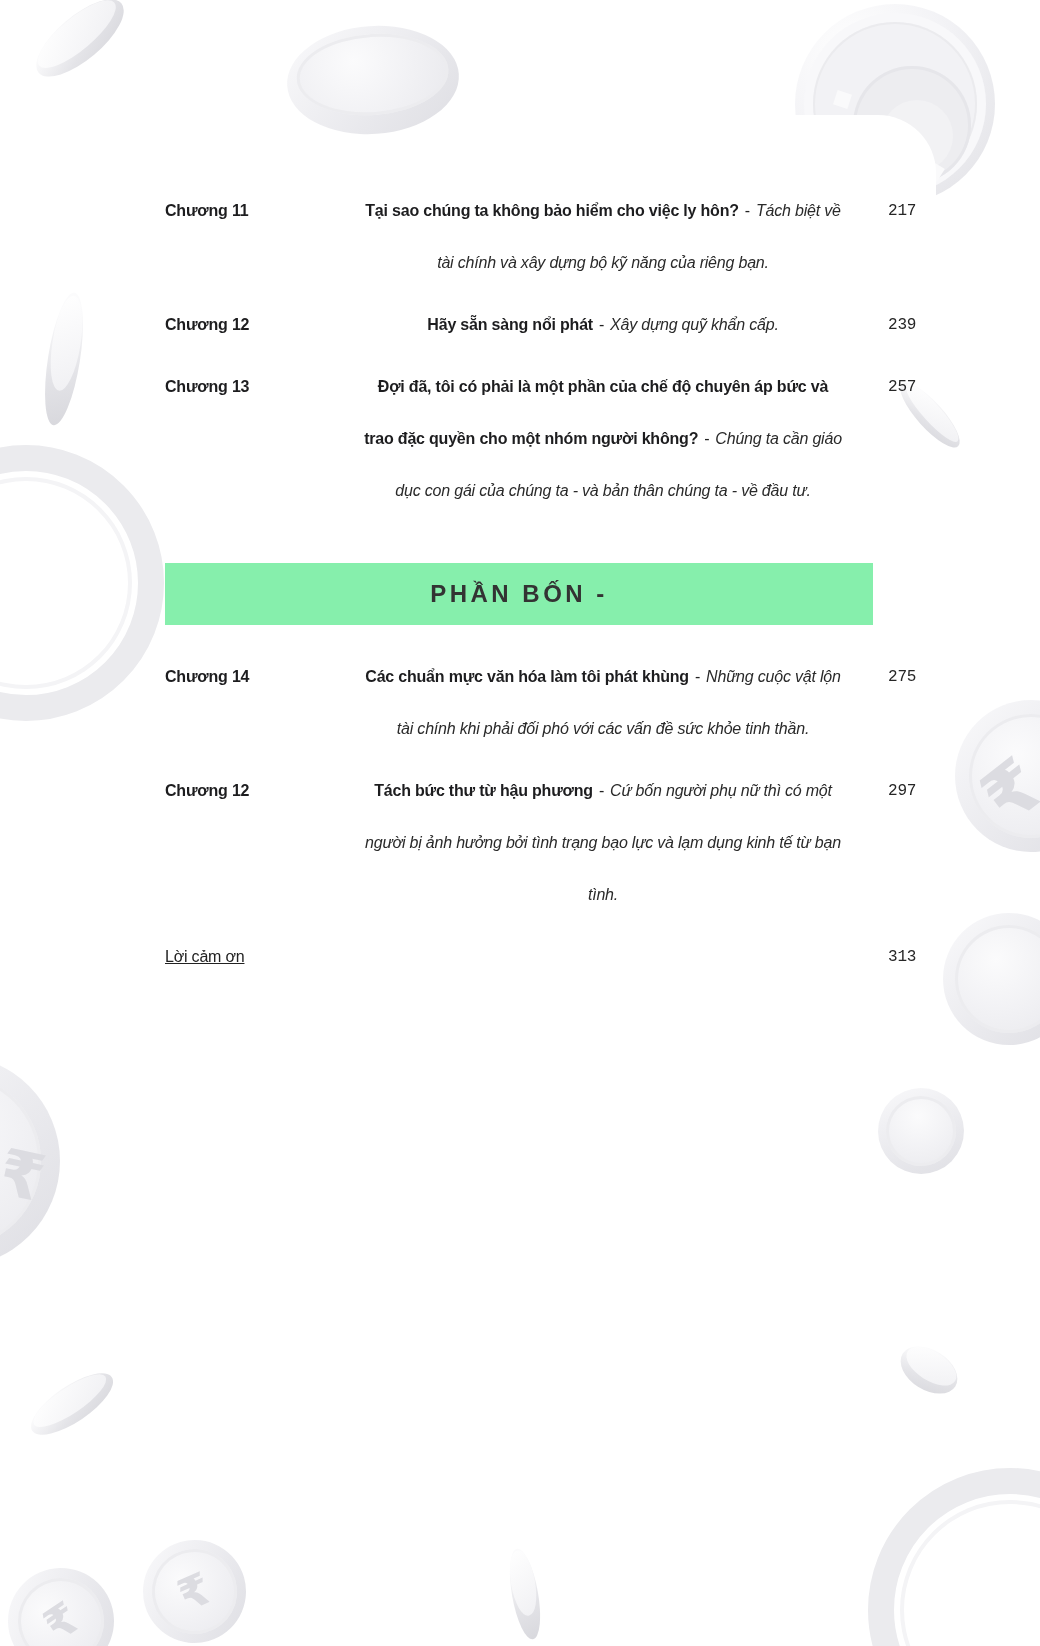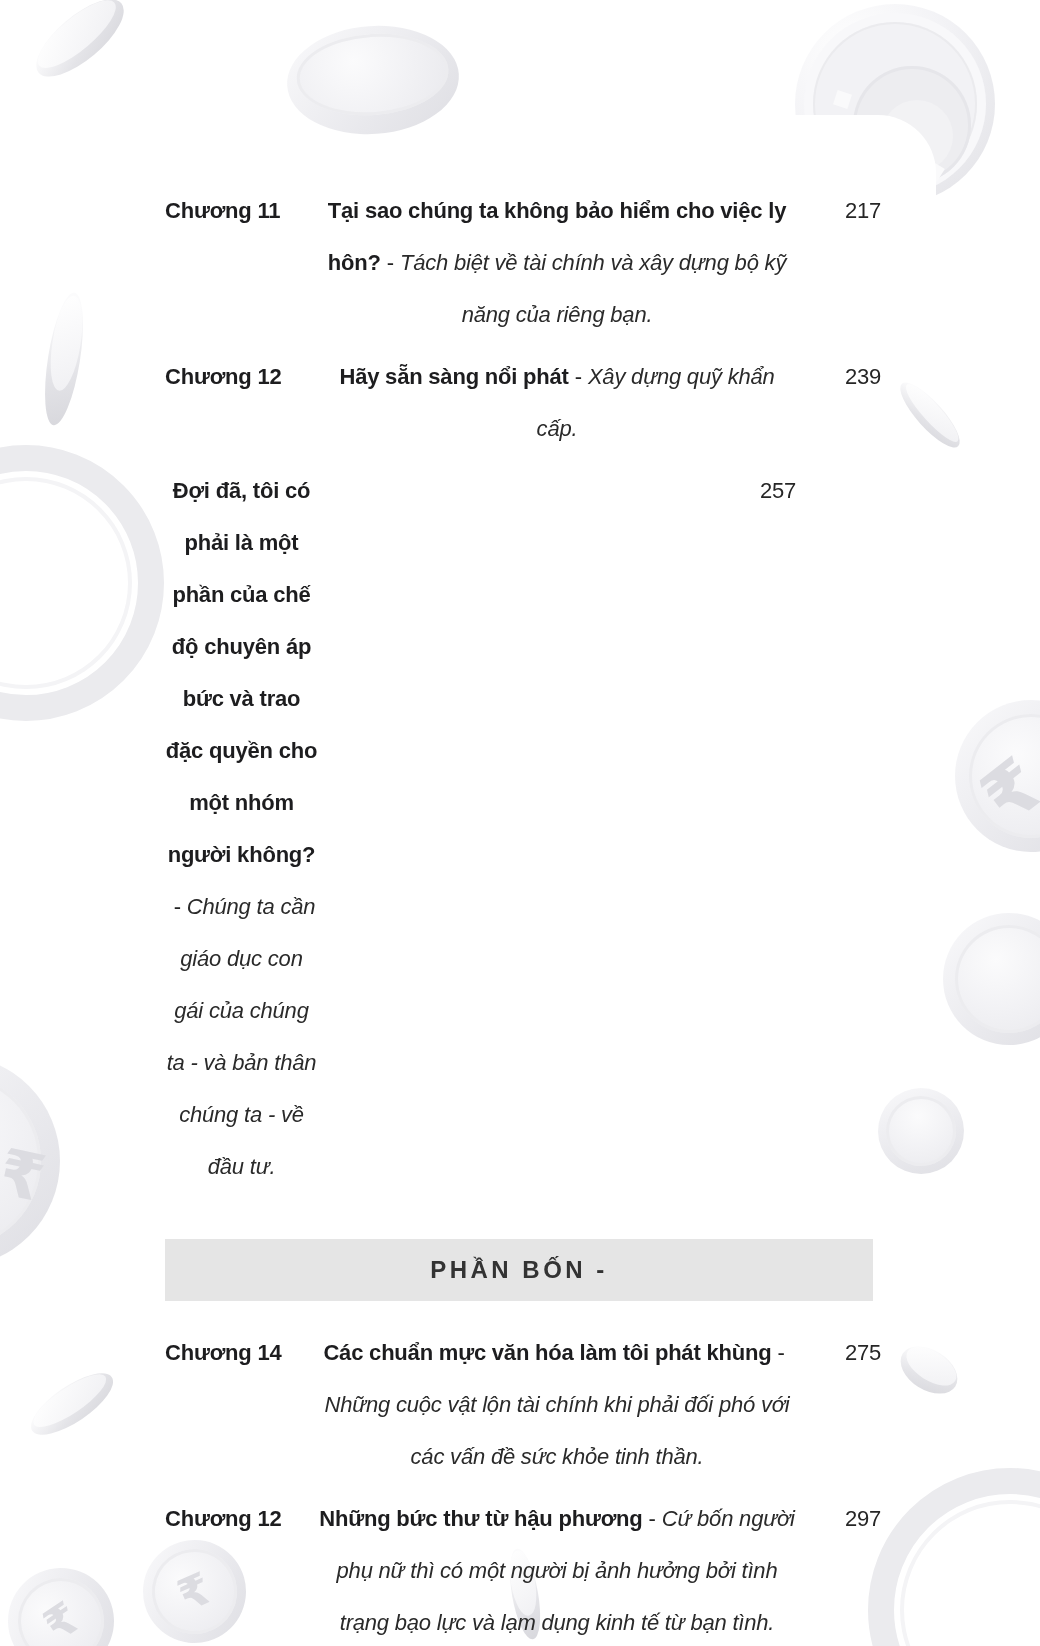--- a/index.html
+++ b/index.html
@@ -53,30 +53,30 @@
   #c-bl1{left:8px;top:1568px;width:106px;height:106px;transform:rotate(-24deg);}
   #c-bl1 .rupee{font-size:44px;transform:rotate(-10deg);}
   #c-bl2{left:143px;top:1540px;width:103px;height:103px;transform:rotate(-16deg);}
   #c-bl2 .rupee{font-size:44px;transform:rotate(-8deg);}
   #c-bsh{left:512px;top:1548px;width:26px;height:92px;transform:rotate(-10deg);}
   #c-br{left:868px;top:1468px;width:232px;height:232px;}
 
   
   .content{position:absolute;left:165px;top:185px;width:716px;z-index:5;}
   .entry{display:grid;grid-template-columns:153px 478px 1fr;margin-bottom:10px;
-    font-size:22px;line-height:52px;letter-spacing:-0.2px;}
+    font-size:16px;line-height:52px;letter-spacing:-0.2px;gap:46px;}
   .entry .label{font-weight:700;color:#1d1d1f;}
   .entry.plain .label{font-weight:400;color:#222;text-decoration:underline;}
   .entry .body{color:#222;text-align:center;}
   .entry .title{font-weight:700;color:#1d1d1f;}
   .entry .sep{margin:0 6px;color:#222;}
   .entry .desc{font-style:italic;color:#2a2a2a;}
-  .entry .pageno{text-align:right;color:#262626;align-self:start;}
+  .entry .pageno{text-align:right;color:#262626;align-self:start;font-family:Liberation Mono, monospace;}
 
-  .section-box{background:#e5e5e5;margin:46px 8px 26px 0;padding:14px 8px;text-align:center;}
+  .section-box{background:#86efac;margin:46px 8px 26px 0;padding:14px 8px;text-align:center;}
   .section-box .l1,.section-box .l2{font-weight:700;font-size:24px;line-height:34px;
     letter-spacing:3.5px;color:#333;}
 </style>
 </head>
 <body>
 
 <div class="coin edge" id="c-tl"></div>
 <div class="coin face" id="c-tm">
     <div class="inner"></div>
   </div>
@@ -128,37 +128,38 @@
     <div class="pageno">217</div>
   </div>
 
   <div class="entry">
     <div class="label">Chương 12</div>
     <div class="body"><span class="title">Hãy sẵn sàng nổi phát</span><span class="sep">-</span><span class="desc">Xây dựng quỹ khẩn cấp.</span></div>
     <div class="pageno">239</div>
   </div>
 
   <div class="entry">
+    <div class="label">Chương 13</div>
     <div class="body"><span class="title">Đợi đã, tôi có phải là một phần của chế độ chuyên áp bức và trao đặc quyền cho một nhóm người không?</span><span class="sep">-</span><span class="desc">Chúng ta cần giáo dục con gái của chúng ta - và bản thân chúng ta - về đầu tư.</span></div>
     <div class="pageno">257</div>
   </div>
 
   <div class="section-box">
     <div class="l1">PHẦN BỐN -</div>
   </div>
 
   <div class="entry">
     <div class="label">Chương 14</div>
     <div class="body"><span class="title">Các chuẩn mực văn hóa làm tôi phát khùng</span><span class="sep">-</span><span class="desc">Những cuộc vật lộn tài chính khi phải đối phó với các vấn đề sức khỏe tinh thần.</span></div>
     <div class="pageno">275</div>
   </div>
 
   <div class="entry">
     <div class="label">Chương 12</div>
-    <div class="body"><span class="title">Những bức thư từ hậu phương</span><span class="sep">-</span><span class="desc">Cứ bốn người phụ nữ thì có một người bị ảnh hưởng bởi tình trạng bạo lực và lạm dụng kinh tế từ bạn tình.</span></div>
+    <div class="body"><span class="title">Tách bức thư từ hậu phương</span><span class="sep">-</span><span class="desc">Cứ bốn người phụ nữ thì có một người bị ảnh hưởng bởi tình trạng bạo lực và lạm dụng kinh tế từ bạn tình.</span></div>
     <div class="pageno">297</div>
   </div>
 
   <div class="entry plain">
     <div class="label" style="grid-column:1 / span 2;">Lời cảm ơn</div>
     <div class="pageno">313</div>
   </div>
 
 </div>
 

